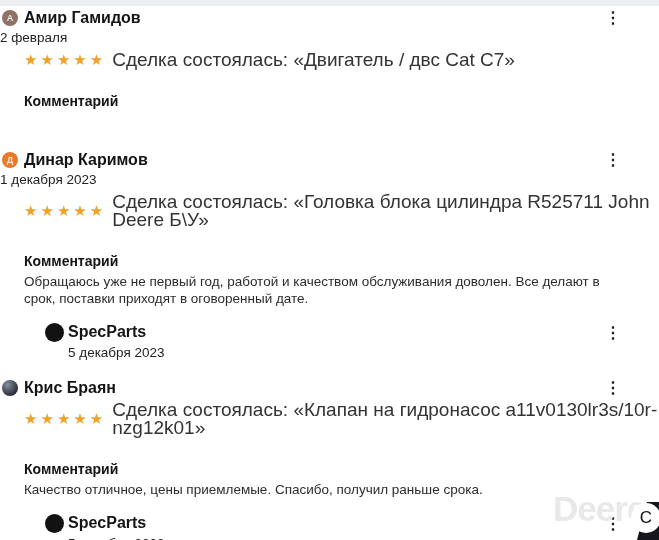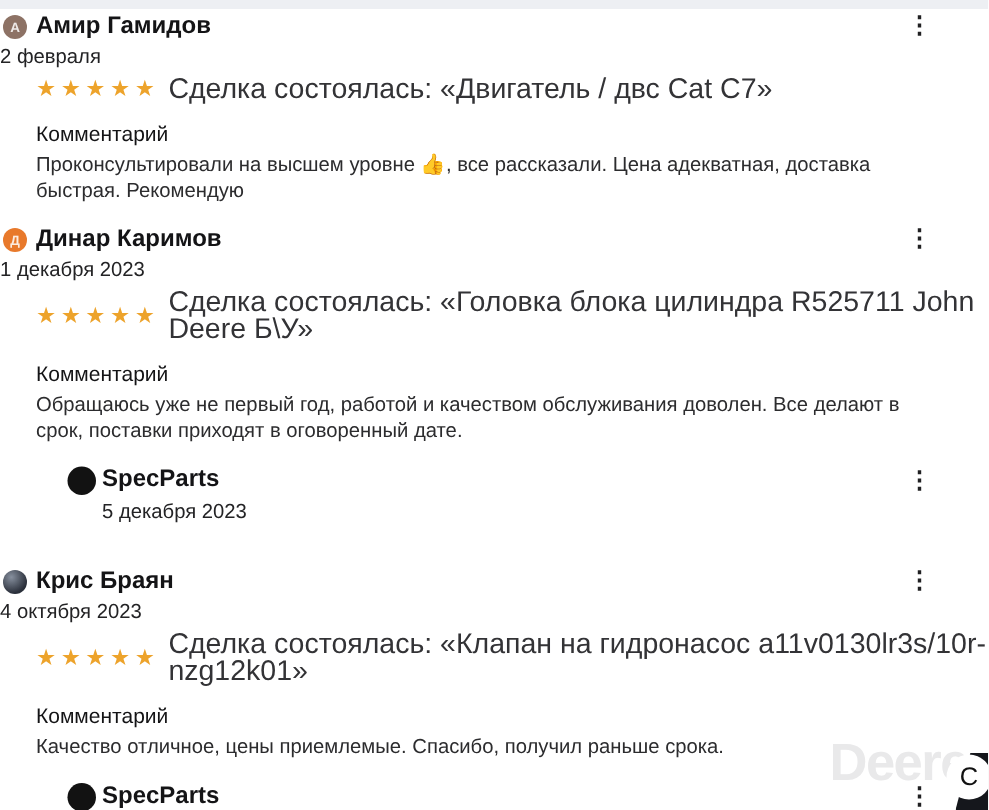--- a/index.html
+++ b/index.html
@@ -20,21 +20,21 @@
     color:rgba(255,255,255,.85); font-size:9px; font-weight:700;
   }
   .avatar-photo { background-image:radial-gradient(circle at 35% 30%, rgba(160,170,185,.75), rgba(30,34,44,.55) 70%); }
   .author { font-weight:700; font-size:16px; color:#141416; line-height:17px; }
   .date { margin-top:3px; font-size:13.5px; line-height:17px; color:#232325; }
 
   .rating-row { margin-top:5px; padding-left:24px; display:flex; align-items:center; }
   .stars { color:#eda32b; font-size:15px; letter-spacing:3px; line-height:18px; white-space:nowrap; }
   .deal { font-size:19px; color:#333336; margin-left:6px; line-height:18px; }
 
-  .comment-label { margin-top:12px; padding-left:24px; font-weight:400; font-size:14px; color:#141416; line-height:17px; }
+  .comment-label { margin-top:24px; padding-left:24px; font-weight:700; font-size:14px; color:#141416; line-height:17px; }
   .comment { margin-top:3px; margin-left:24px; font-size:13.5px; line-height:17px; max-width:590px; color:#2c2c2e; }
 
   .kebab {
     position:absolute; top:0; right:40px; width:14px; height:18px;
     font-size:16px; font-weight:700; color:#202022; text-align:center; line-height:17px;
     cursor:pointer; user-select:none;
   }
 
   .reply { position:relative; margin-top:16px; margin-left:45px; padding-left:23px; }
   .reply .avatar {
@@ -71,21 +71,20 @@
       <span class="avatar" style="background-color: rgb(141, 114, 101);">А</span>
       <div class="author">Амир Гамидов</div>
       <span class="kebab">⋮</span>
     </div>
     <div class="date">2 февраля</div>
     <div class="rating-row">
       <span class="stars">★★★★★</span>
       <span class="deal">Сделка состоялась: «Двигатель / двс Cat C7»</span>
     </div>
     <div class="comment-label">Комментарий</div>
-    <div class="comment">Проконсультировали на высшем уровне 👍, все рассказали. Цена адекватная, доставка быстрая. Рекомендую</div>
   </div>
 
   <div class="review" id="review-2">
     <div class="head">
       <span class="avatar" style="background-color: rgb(232, 121, 43);">Д</span>
       <div class="author">Динар Каримов</div>
       <span class="kebab">⋮</span>
     </div>
     <div class="date">1 декабря 2023</div>
     <div class="rating-row">
@@ -102,21 +101,20 @@
       <span class="kebab">⋮</span>
     </div>
   </div>
 
   <div class="review" id="review-3">
     <div class="head">
       <span class="avatar avatar-photo" style="background-color: rgb(57, 64, 76);"></span>
       <div class="author">Крис Браян</div>
       <span class="kebab">⋮</span>
     </div>
-    <div class="date">4 октября 2023</div>
     <div class="rating-row">
       <span class="stars">★★★★★</span>
       <span class="deal">Сделка состоялась: «Клапан на гидронасос a11v0130lr3s/10r-nzg12k01»</span>
     </div>
     <div class="comment-label">Комментарий</div>
     <div class="comment">Качество отличное, цены приемлемые. Спасибо, получил раньше срока.</div>
 
     <div class="reply">
       <span class="avatar" style="background-color: rgb(18, 18, 18);"></span>
       <div class="author">SpecParts</div>

